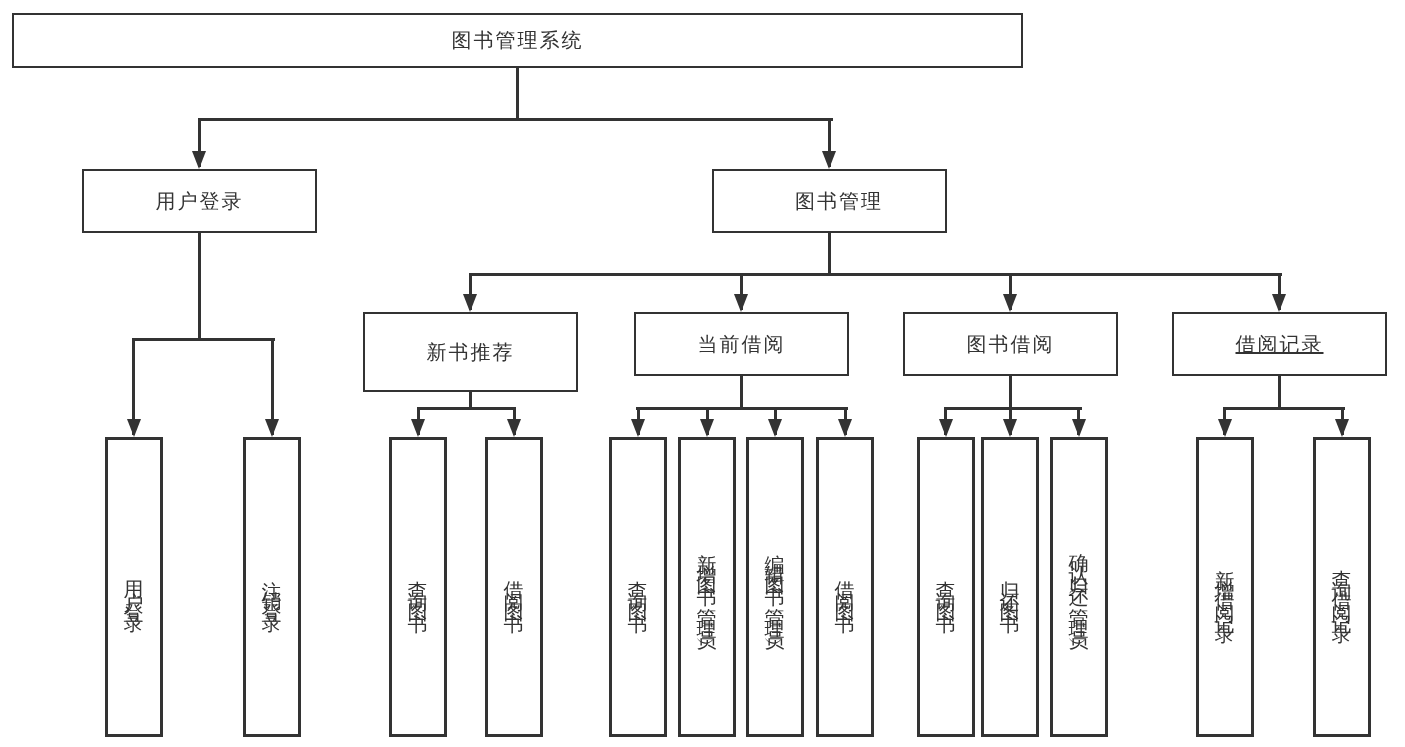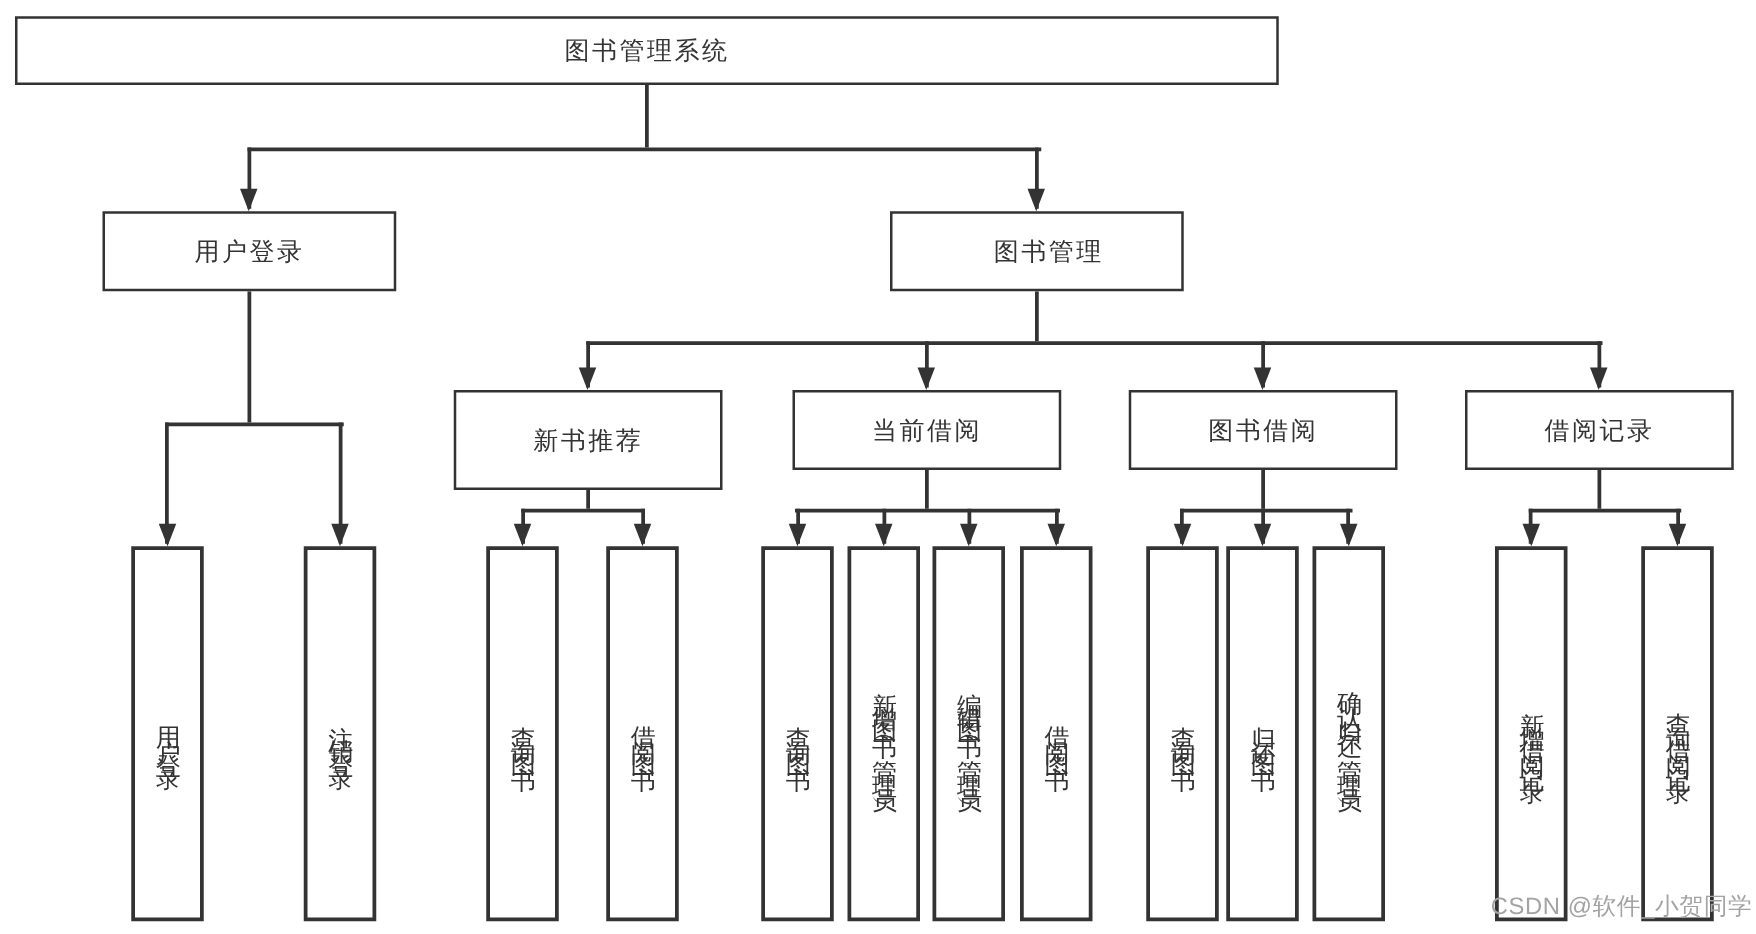--- a/index.html
+++ b/index.html
@@ -105,21 +105,21 @@
 
   <div class="box" style="left:363px; top:312px; width:215px; height:80px;">
     <span>新书推荐</span>
   </div>
   <div class="box" style="left:634px; top:312px; width:215px; height:64px;">
     <span>当前借阅</span>
   </div>
   <div class="box" style="left:903px; top:312px; width:215px; height:64px;">
     <span>图书借阅</span>
   </div>
-  <div class="box" style="left:1172px; top:312px; width:215px; height:64px;">
+  <div class="box" style="left:1172px; top:312px; width:215px; height:64px;text-decoration:underline;">
     <span>借阅记录</span>
   </div>
 
   <div class="line" style="left:469px; top:376px; width:3px; height:31px;"></div>
   <div class="line" style="left:417px; top:407px; width:99px; height:3px;"></div>
   <div class="line" style="left:417px; top:407px; width:3px; height:28px;"></div>
   <div class="ah" style="left:411px; top:419px;"></div>
   <div class="line" style="left:513px; top:407px; width:3px; height:28px;"></div>
   <div class="ah" style="left:507px; top:419px;"></div>
 
@@ -187,15 +187,14 @@
     <span class="vtext">确认归还（管理员）</span>
   </div>
 
   <div class="box leaf" style="left:1196px; top:437px; width:58px; height:300px;">
     <span class="vtext">新增借阅记录</span>
   </div>
   <div class="box leaf" style="left:1313px; top:437px; width:58px; height:300px;">
     <span class="vtext">查询借阅记录</span>
   </div>
 
-  <div class="watermark">CSDN @软件_小贺同学</div>
 
 </div>
 
 </body></html>

